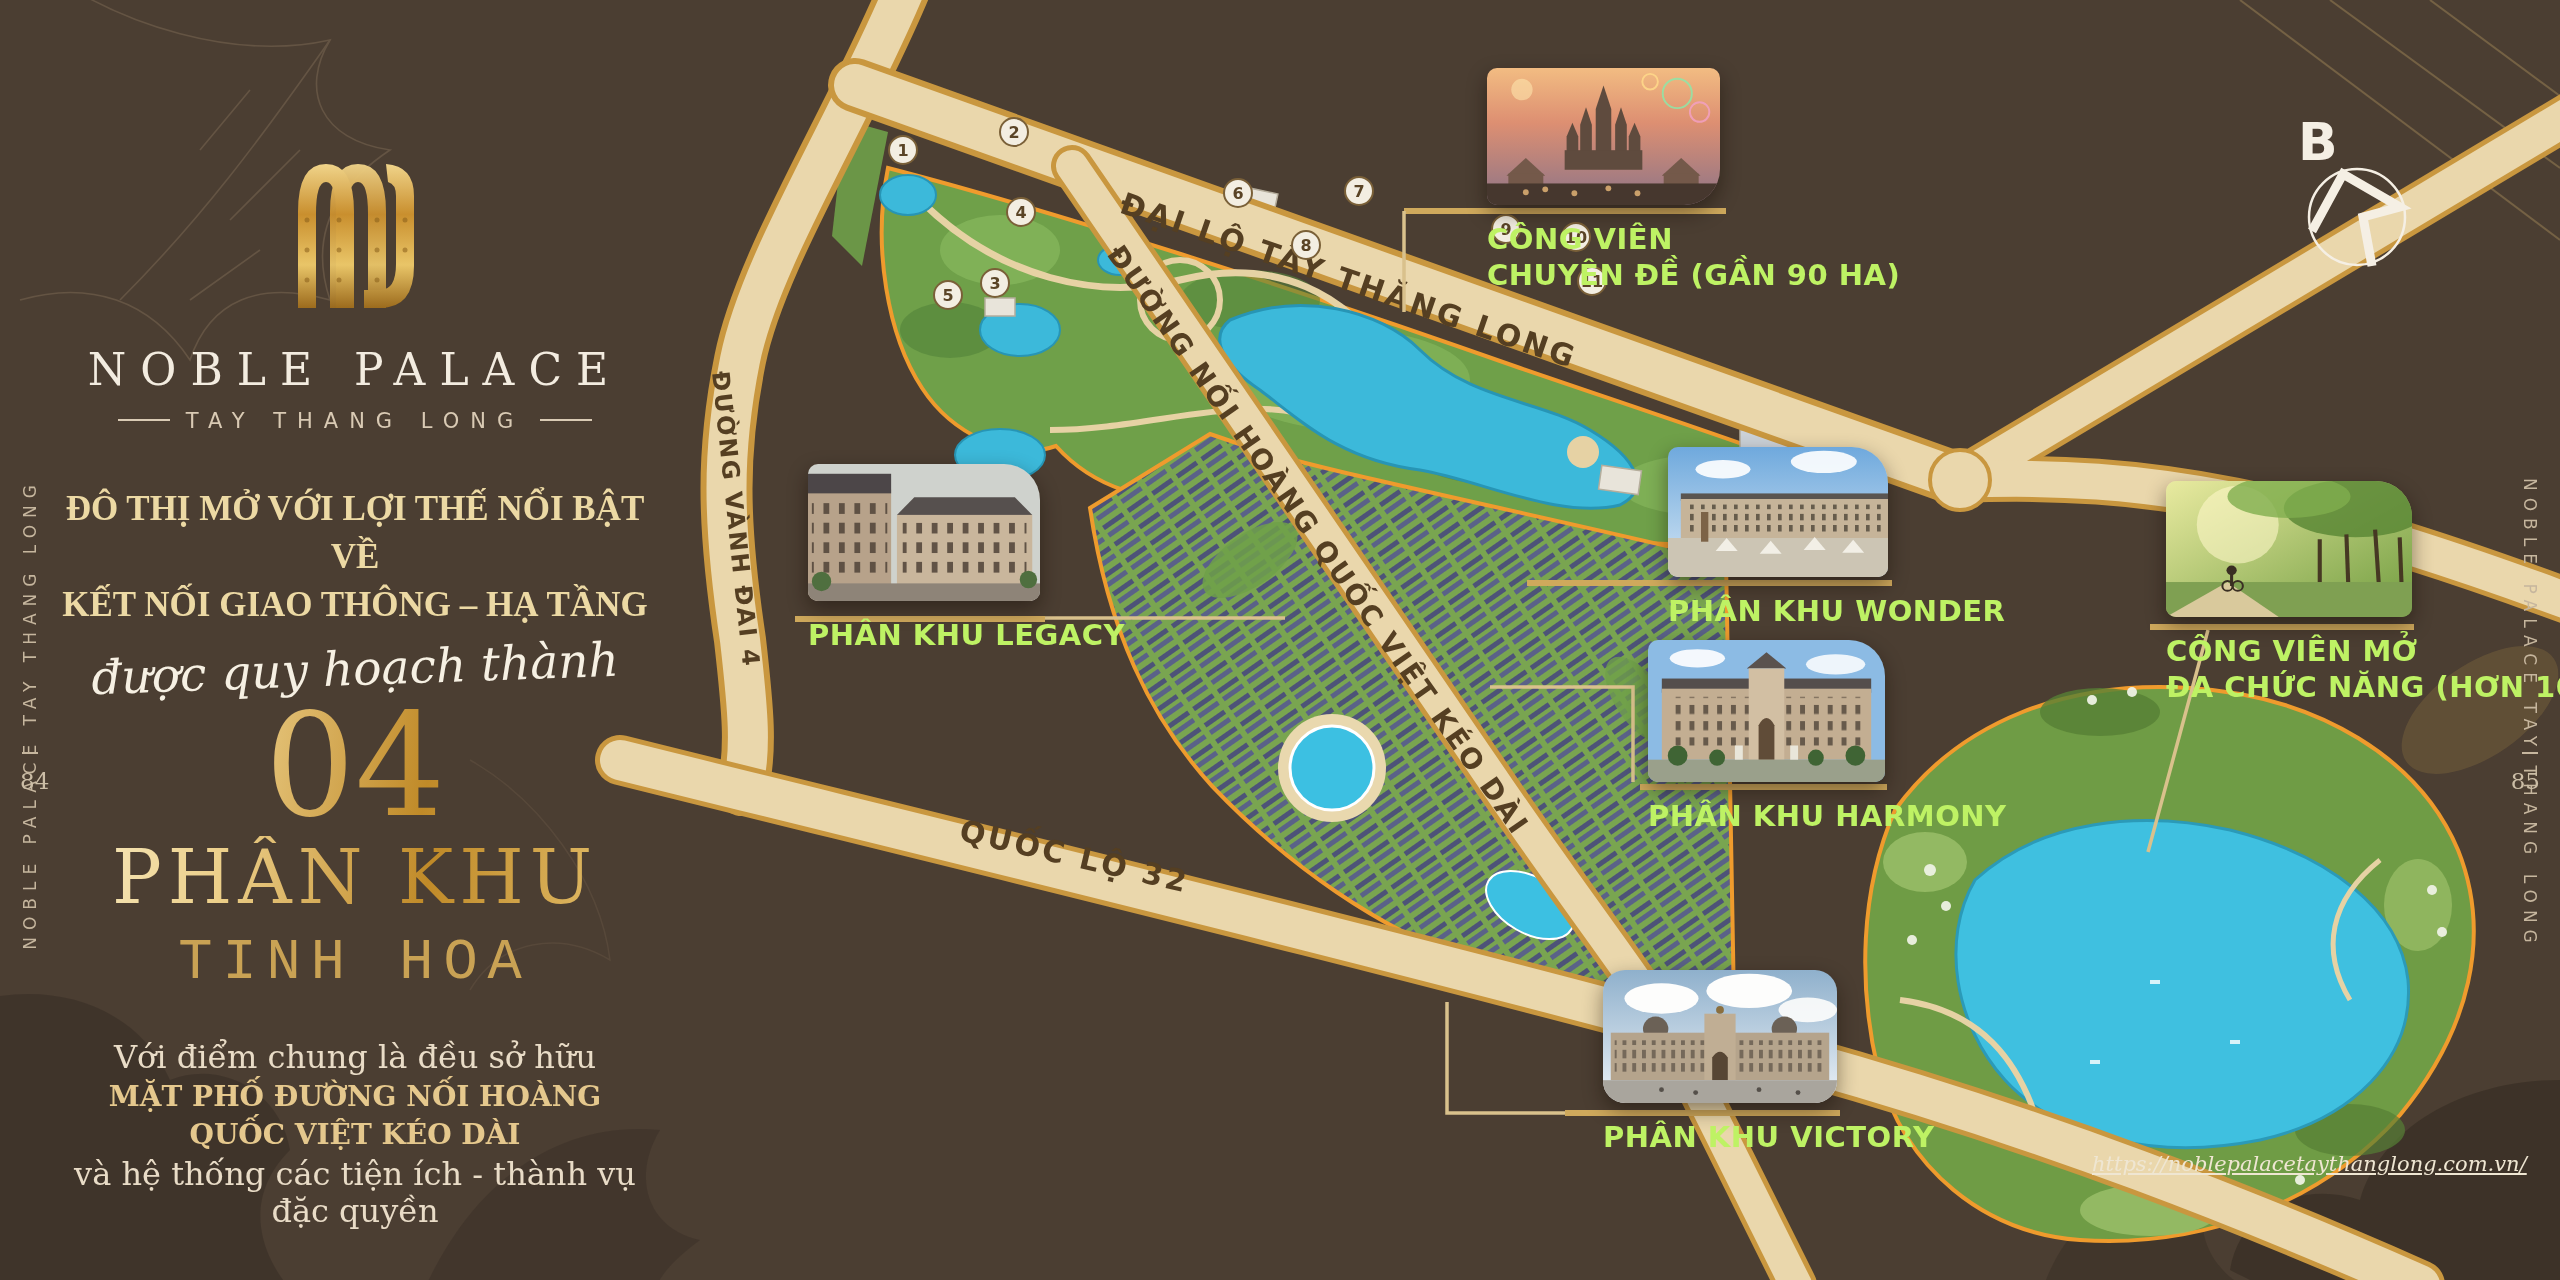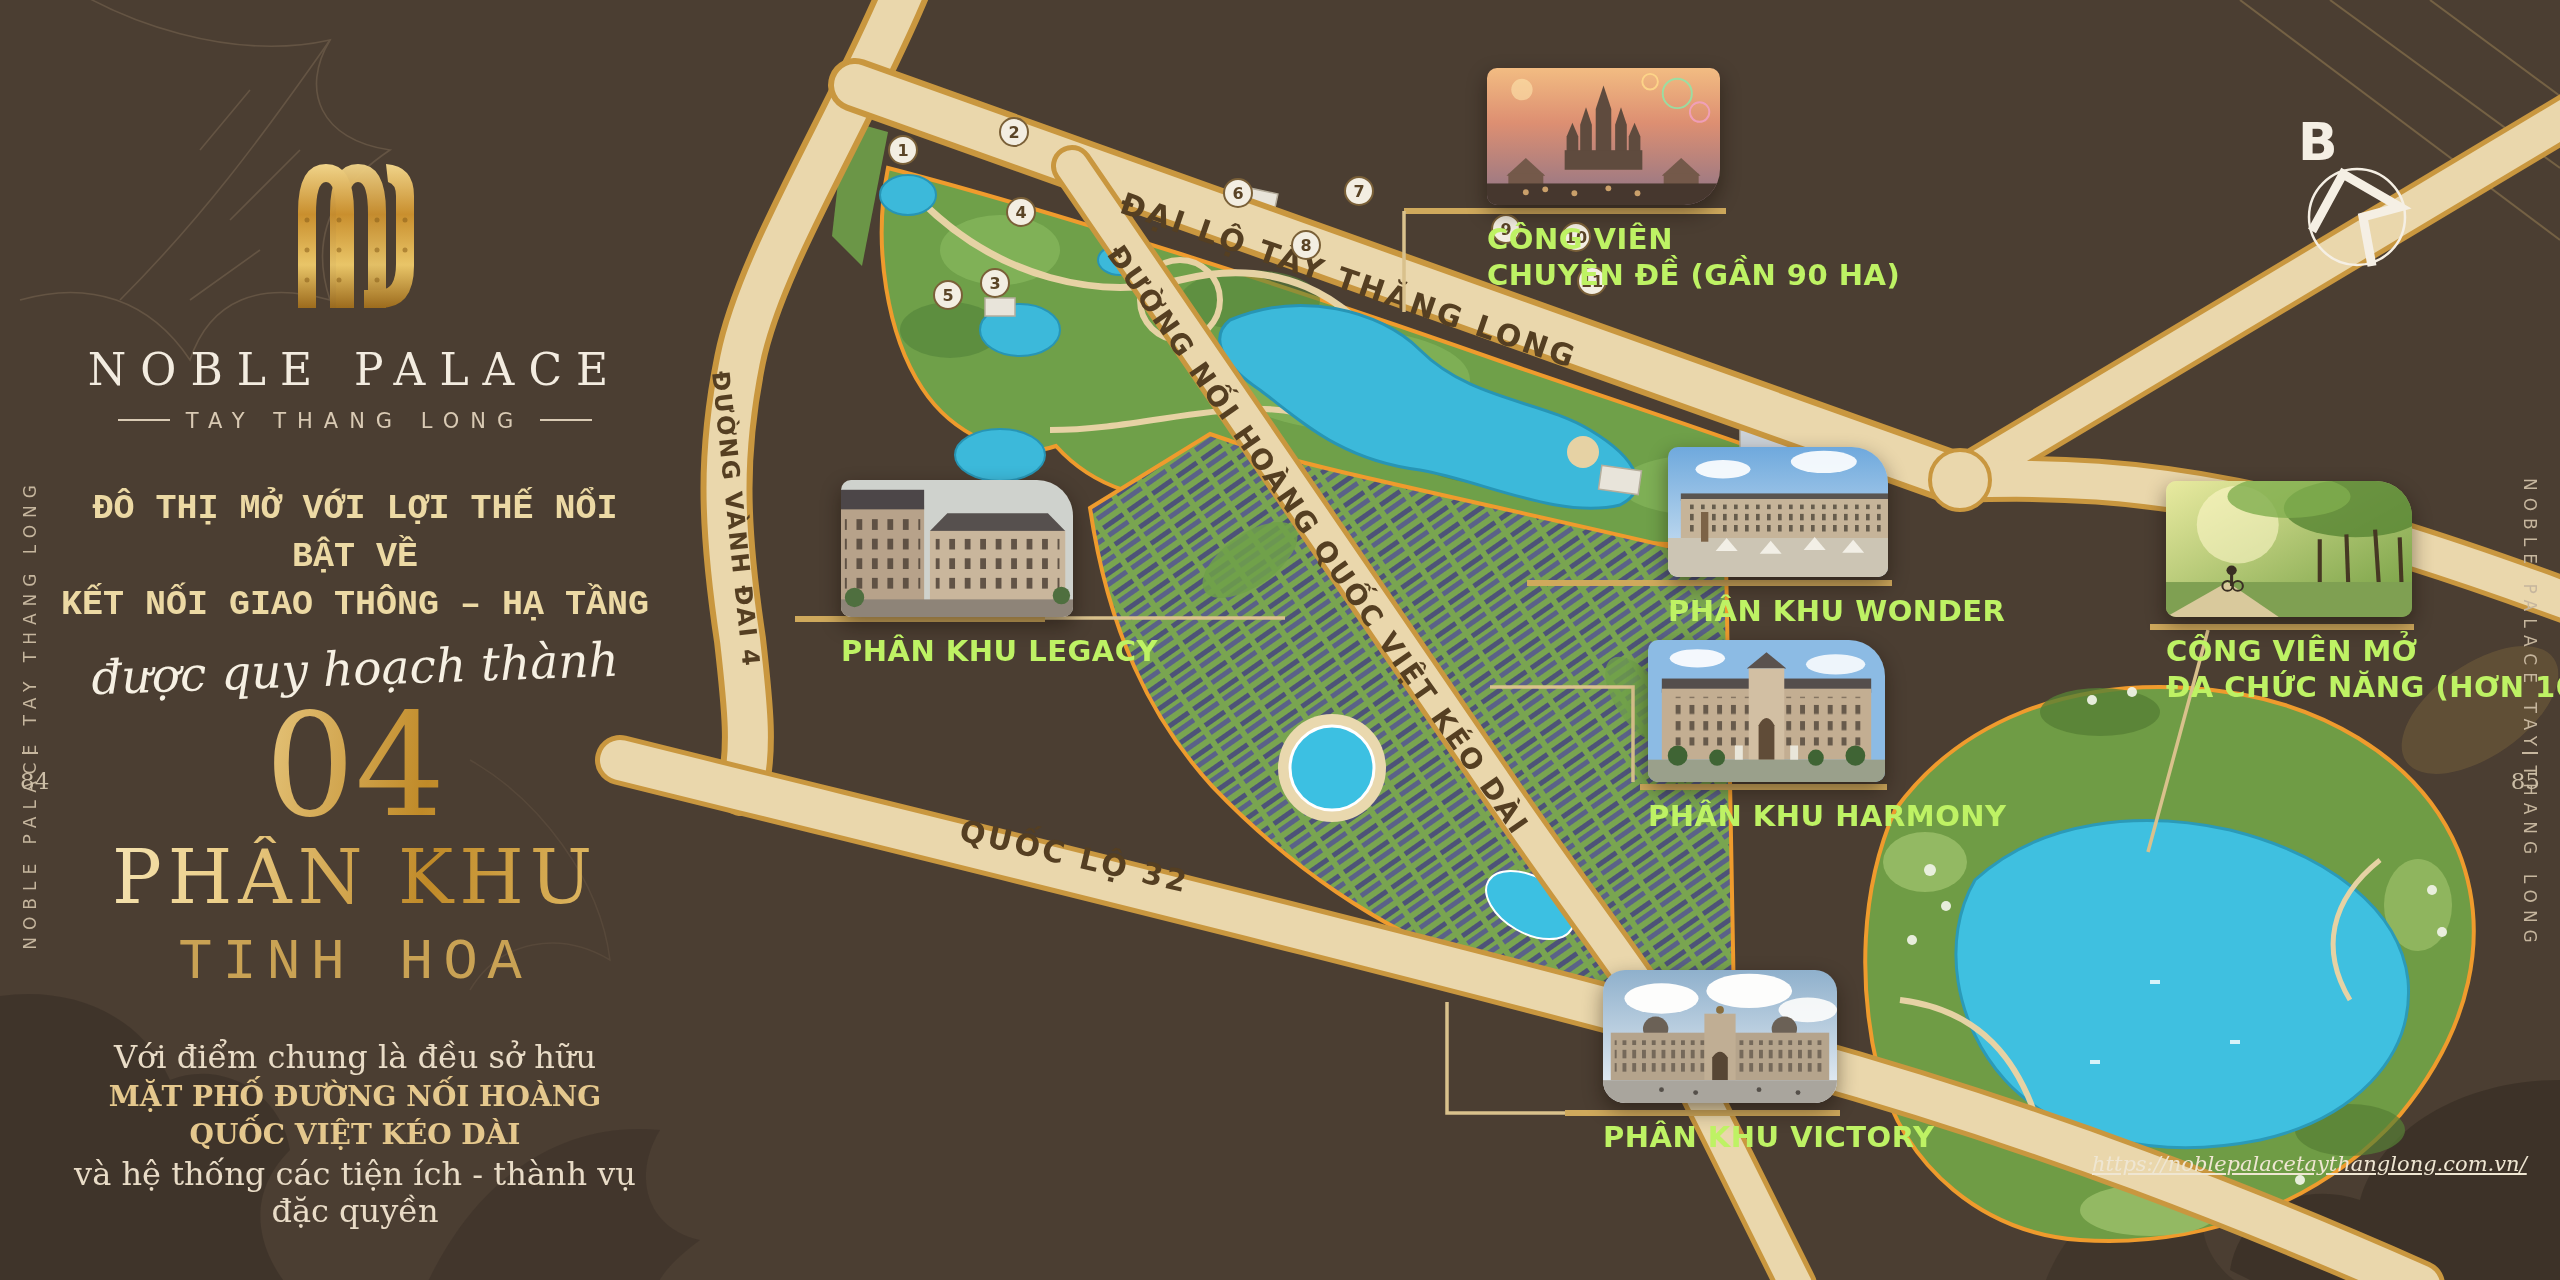--- a/index.html
+++ b/index.html
@@ -9,21 +9,21 @@
 
   .layer{position:absolute;left:0;top:0;}
 
   
   .left-panel{position:absolute;left:55px;top:150px;width:600px;text-align:center;z-index:4;}
   .logo-wrap{display:flex;justify-content:center;}
   .brand-name{margin-top:26px;font-family:"DejaVu Serif","Liberation Serif",serif;
       font-size:44px;letter-spacing:14px;color:#f3ece0;white-space:nowrap;}
   .brand-tagline{margin-top:14px;font-size:21px;letter-spacing:11px;color:#d9cab4;white-space:nowrap;}
   .tl-dash{display:inline-block;width:52px;border-top:2px solid #d9cab4;vertical-align:middle;margin:0 16px 4px 16px;}
-  .intro-heading{margin-top:52px;font-family:Liberation Mono, monospace;
+  .intro-heading{margin-top:52px;font-family:Liberation Serif, serif;
       font-weight:bold;font-size:35px;line-height:48px;color:#ecd9a4;}
   .script-line{margin-top:12px;font-family:"DejaVu Serif","Liberation Serif",serif;
       font-style:italic;font-size:47px;color:#f6f0e3;transform:rotate(-2deg);}
   .big-number{margin-top:0px;font-family:"DejaVu Serif","Liberation Serif",serif;
       font-size:142px;line-height:140px;}
   .sub1{font-family:"DejaVu Serif","Liberation Serif",serif;font-size:74px;line-height:82px;letter-spacing:6px;}
   .sub2{font-family:Liberation Mono, monospace;font-size:57px;line-height:64px;
       letter-spacing:10px;color:#c9a254;margin-top:13px;}
   .grad-gold{color:#d8ab55;}
   @supports (-webkit-background-clip: text){
@@ -351,21 +351,21 @@
           <circle cx="155" cy="128" r="3"></circle>
           <circle cx="40" cy="127" r="3"></circle>
         </g>
     </svg>
     <div class="card-label">
       <div>CÔNG VIÊN</div>
       <div>CHUYÊN ĐỀ (GẦN 90 HA)</div>
     </div>
   </div>
 
-  <div class="card" style="left:808px;top:480px;margin-left:33px;">
+  <div class="card" style="left:808px;top:464px;">
     <svg class="photo r-tr" width="232" height="137" viewBox="0 0 240 140" preserveAspectRatio="none">
       <defs>
           <pattern id="c2w" width="16" height="20" patternUnits="userSpaceOnUse">
             <rect width="6" height="11" fill="#55483c"></rect>
           </pattern>
         </defs>
       <rect width="240" height="140" fill="#cfd2cd"></rect>
       <rect x="0" y="26" width="86" height="114" fill="#b7a28a"></rect>
       <rect x="0" y="10" width="86" height="20" fill="#4c4648"></rect>
       <rect x="4" y="34" width="78" height="80" fill="url(#c2w)" opacity=".9"></rect>

